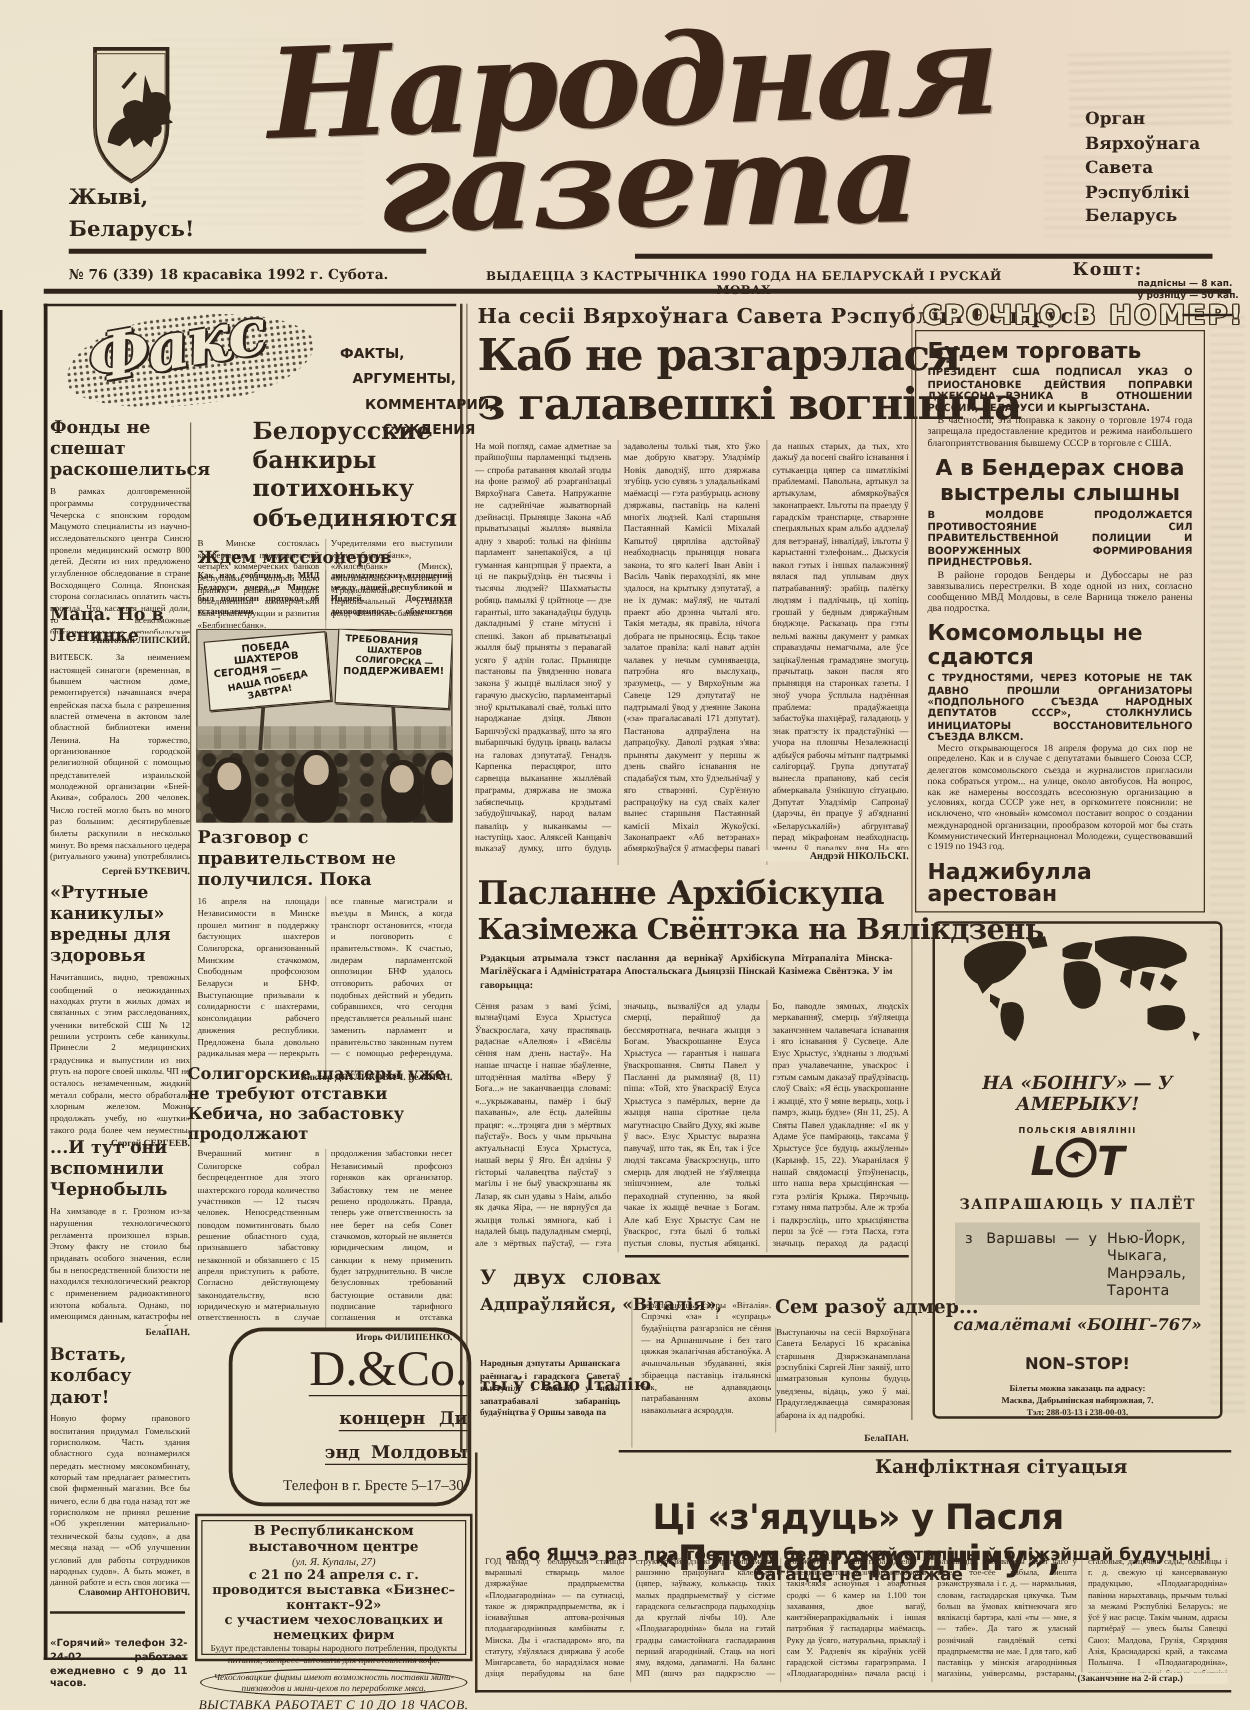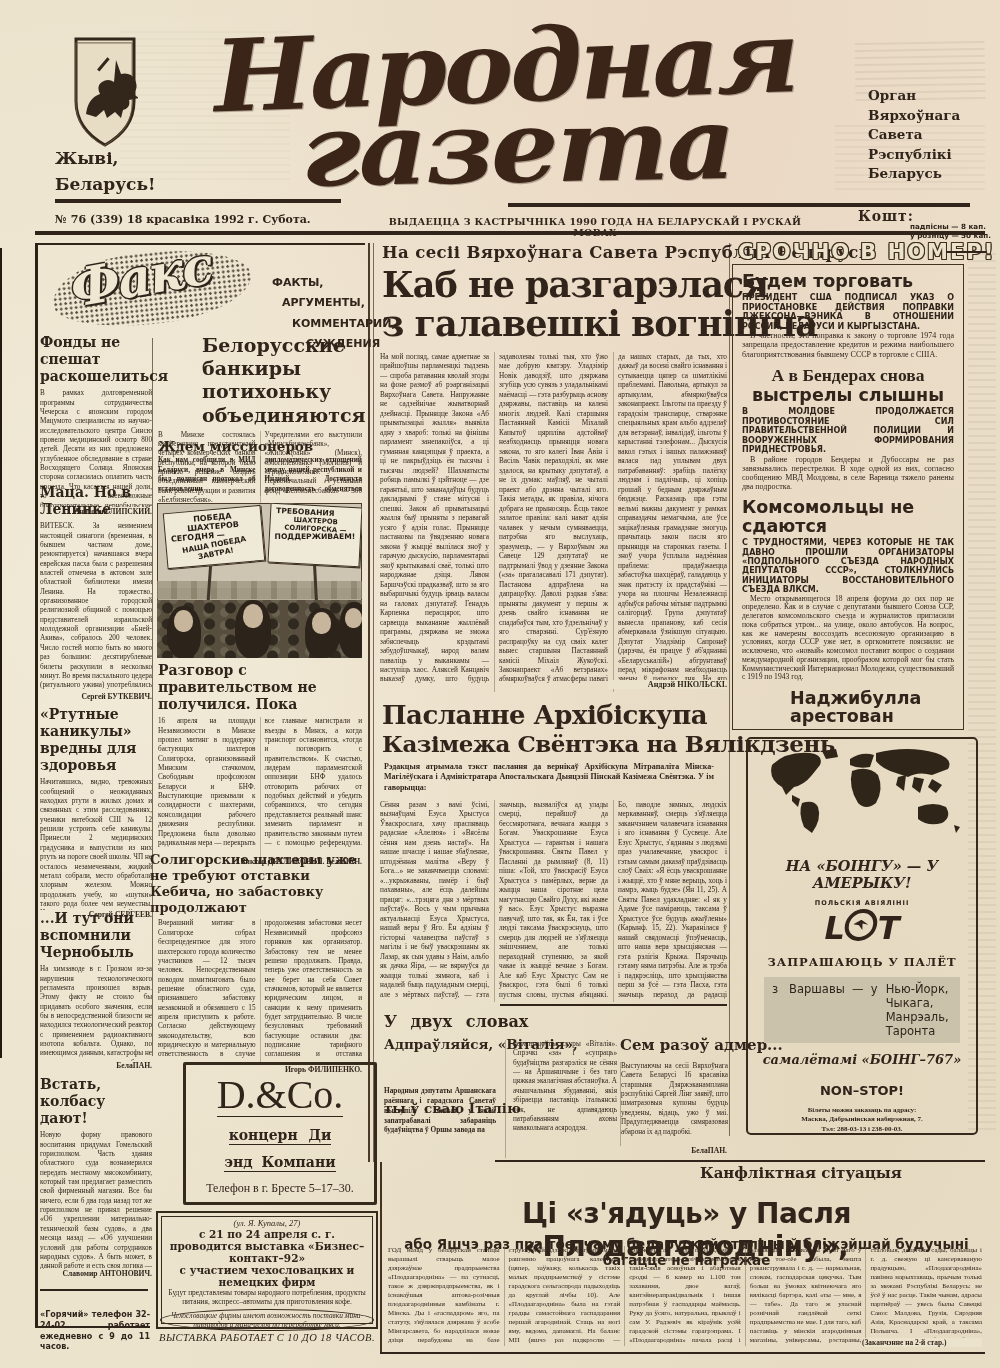--- a/index.html
+++ b/index.html
@@ -56,21 +56,21 @@
   .u-art-title{font-family:"DejaVu Sans",sans-serif;font-weight:bold;font-size:17.5px;line-height:1.05;margin:0 0 3px 0;}
   .u-lead{font-family:"DejaVu Sans",sans-serif;font-weight:bold;font-size:8px;line-height:1.18;text-align:justify;}
   .u-body{font-size:8px;line-height:1.15;text-align:justify;text-indent:8px;}
   
   .lot-logo{font-family:"DejaVu Sans",sans-serif;font-weight:bold;font-style:italic;color:#30241b;display:inline-block;}
   .lot-o{display:inline-block;width:.74em;height:.74em;border:.14em solid #30241b;border-radius:50%;
     position:relative;top:.05em;margin:0 .02em;transform:skewX(-10deg);}
   .lot-bird{position:absolute;left:18%;top:28%;width:64%;height:44%;background:#30241b;
     clip-path:polygon(0 45%,48% 0,100% 50%,60% 38%,66% 100%,38% 55%);}
   
-  .dco-box{position:absolute;left:183px;top:1062px;width:188px;height:137px;border:3px solid #362a1d;border-radius:2px;text-align:center;}
+  .dco-box{position:absolute;left:183px;top:1062px;width:188px;height:137px;border:3px solid #362a1d;border-radius:28px;text-align:right;}
   .expo-box{position:absolute;left:156px;top:1211px;width:222px;height:118px;border:2px solid #362a1d;outline:1px solid #362a1d;outline-offset:-6px;text-align:center;padding-top:5px;box-sizing:border-box;}
   .oval-note{display:inline-block;border:1px solid #362a1d;border-radius:50%;padding:1px 8px;font-style:italic;font-size:7.4px;line-height:1.25;}
   .u{border-bottom:1.5px solid #30241b;display:inline-block;padding-bottom:1px;}
 </style>
 </head>
 <body>
 
 <div class="page">
 
   <div class="ghost" style="left:855px;top:40px;width:130px;height:60px;transform:rotate(-1deg);"></div>
@@ -239,32 +239,32 @@
     <div class="abs outline-head" style="left:738px;top:240px;font-size:21px;">СРОЧНО В НОМЕР!</div>
     <div class="rule" style="left:946px;top:251px;width:40px;height:2px;"></div>
     <div class="abs" style="left:732px;top:264px;width:232px;height:466px;border:1.5px solid #43331f;padding:7px 9px;box-sizing:border-box;overflow:hidden;">
       <div style="margin-bottom:7px;">
         <h3 class="u-art-title">Будем торговать</h3>
         <div class="u-lead">ПРЕЗИДЕНТ США ПОДПИСАЛ УКАЗ О ПРИОСТАНОВКЕ ДЕЙСТВИЯ ПОПРАВКИ ДЖЕКСОНА—ВЭНИКА В ОТНОШЕНИИ РОССИИ, БЕЛАРУСИ И  КЫРГЫЗСТАНА.</div>
         <div class="u-body">В частности, эта поправка к закону о торговле 1974 года запрещала предоставление кредитов и режима наибольшего благоприятствования бывшему СССР в торговле с США.</div>
       </div>
       <div style="margin-bottom:7px;">
         <h3 class="u-art-title" style="text-align:center;">
-          <span style="display:block;font-family:Liberation Serif, serif;">А в Бендерах снова</span>
+          <span style="display:block;">А в Бендерах снова</span>
           <span style="display:block;margin-top:2px;">выстрелы слышны</span>
         </h3>
         <div class="u-lead">В МОЛДОВЕ ПРОДОЛЖАЕТСЯ ПРОТИВОСТОЯНИЕ СИЛ ПРАВИТЕЛЬСТВЕННОЙ ПОЛИЦИИ И ВООРУЖЕННЫХ ФОРМИРОВАНИЯ ПРИДНЕСТРОВЬЯ.</div>
         <div class="u-body">В районе городов Бендеры и Дубоссары не раз завязывались перестрелки. В ходе одной из них, согласно сообщению МВД Молдовы, в селе Варница тяжело ранены два подростка.</div>
       </div>
       <div style="margin-bottom:7px;">
         <h3 class="u-art-title">Комсомольцы не сдаются</h3>
         <div class="u-lead">С ТРУДНОСТЯМИ, ЧЕРЕЗ КОТОРЫЕ НЕ ТАК ДАВНО ПРОШЛИ ОРГАНИЗАТОРЫ «ПОДПОЛЬНОГО СЪЕЗДА НАРОДНЫХ ДЕПУТАТОВ СССР», СТОЛКНУЛИСЬ ИНИЦИАТОРЫ ВОССТАНОВИТЕЛЬНОГО СЪЕЗДА ВЛКСМ.</div>
         <div class="u-body" style="font-size:7.6px;">Место открывающегося 18 апреля форума до сих пор не определено. Как и в случае с депутатами бывшего Союза ССР, делегатов комсомольского съезда и журналистов пригласили пока собраться утром... на улице, около автобусов. На вопрос, как же намерены воссоздать всесоюзную организацию в условиях, когда СССР уже нет, в оргкомитете пояснили: не исключено, что «новый» комсомол поставит вопрос о создании международной организации, прообразом которой мог бы стать Коммунистический Интернационал Молодежи, существовавший с 1919 по 1943 год.</div>
       </div>
-      <div style="margin-bottom:7px;margin-left:48px;">
+      <div style="margin-bottom:7px;">
         <h3 class="u-art-title">
           <span style="display:block;">Наджибулла арестован</span>
           <span style="display:block;margin-top:2px;">в аэропорту</span>
         </h3>
 
       </div>
 
     </div>
   </div>
 
@@ -319,26 +319,27 @@
   </div>
 
   <div class="dco-box">
     <div style="margin-top:10px;">
       <span class="u" style="font-family:'Liberation Serif',serif;font-size:40px;line-height:1;">D.&amp;Co.</span>
     </div>
     <div style="margin-top:9px;">
       <span class="u serif-b" style="font-size:14px;word-spacing:6px;">концерн Ди</span>
     </div>
     <div style="margin-top:8px;">
-      <span class="u serif-b" style="font-size:14px;word-spacing:4px;">энд Компани</span>
+      <span class="u serif-b" style="font-size:14px;word-spacing:4px;">энд Молдовы</span>
     </div>
     <div style="font-size:12px;margin-top:9px;">Телефон в г. Бресте 5–17–30.</div>
   </div>
 
   <div class="expo-box">
+    <div class="serif-b" style="font-size:11px;">В Республиканском выставочном центре</div>
     <div style="font-style:italic;font-size:8.5px;">(ул. Я. Купалы, 27)</div>
     <div class="serif-b" style="font-size:10.5px;">с 21 по 24 апреля с. г.</div>
     <div class="serif-b" style="font-size:10.5px;">проводится выставка «Бизнес–контакт–92»</div>
     <div class="serif-b" style="font-size:10.5px;">с участием чехословацких и немецких фирм</div>
     <div style="font-size:7.4px;line-height:1.2;padding:1px 6px;">Будут представлены товары народного потребления, продукты питания, экспресс–автоматы для приготовления кофе.</div>
     <div style="margin-top:1px;">
       <span class="oval-note" style="max-width:196px;">Чехословацкие фирмы имеют возможность поставки мини-пивзаводов и мини-цехов по переработке мяса.</span>
     </div>
     <div style="font-style:italic;font-size:10.5px;letter-spacing:.5px;margin-top:1px;">ВЫСТАВКА РАБОТАЕТ С 10 ДО 18 ЧАСОВ.</div>
 

